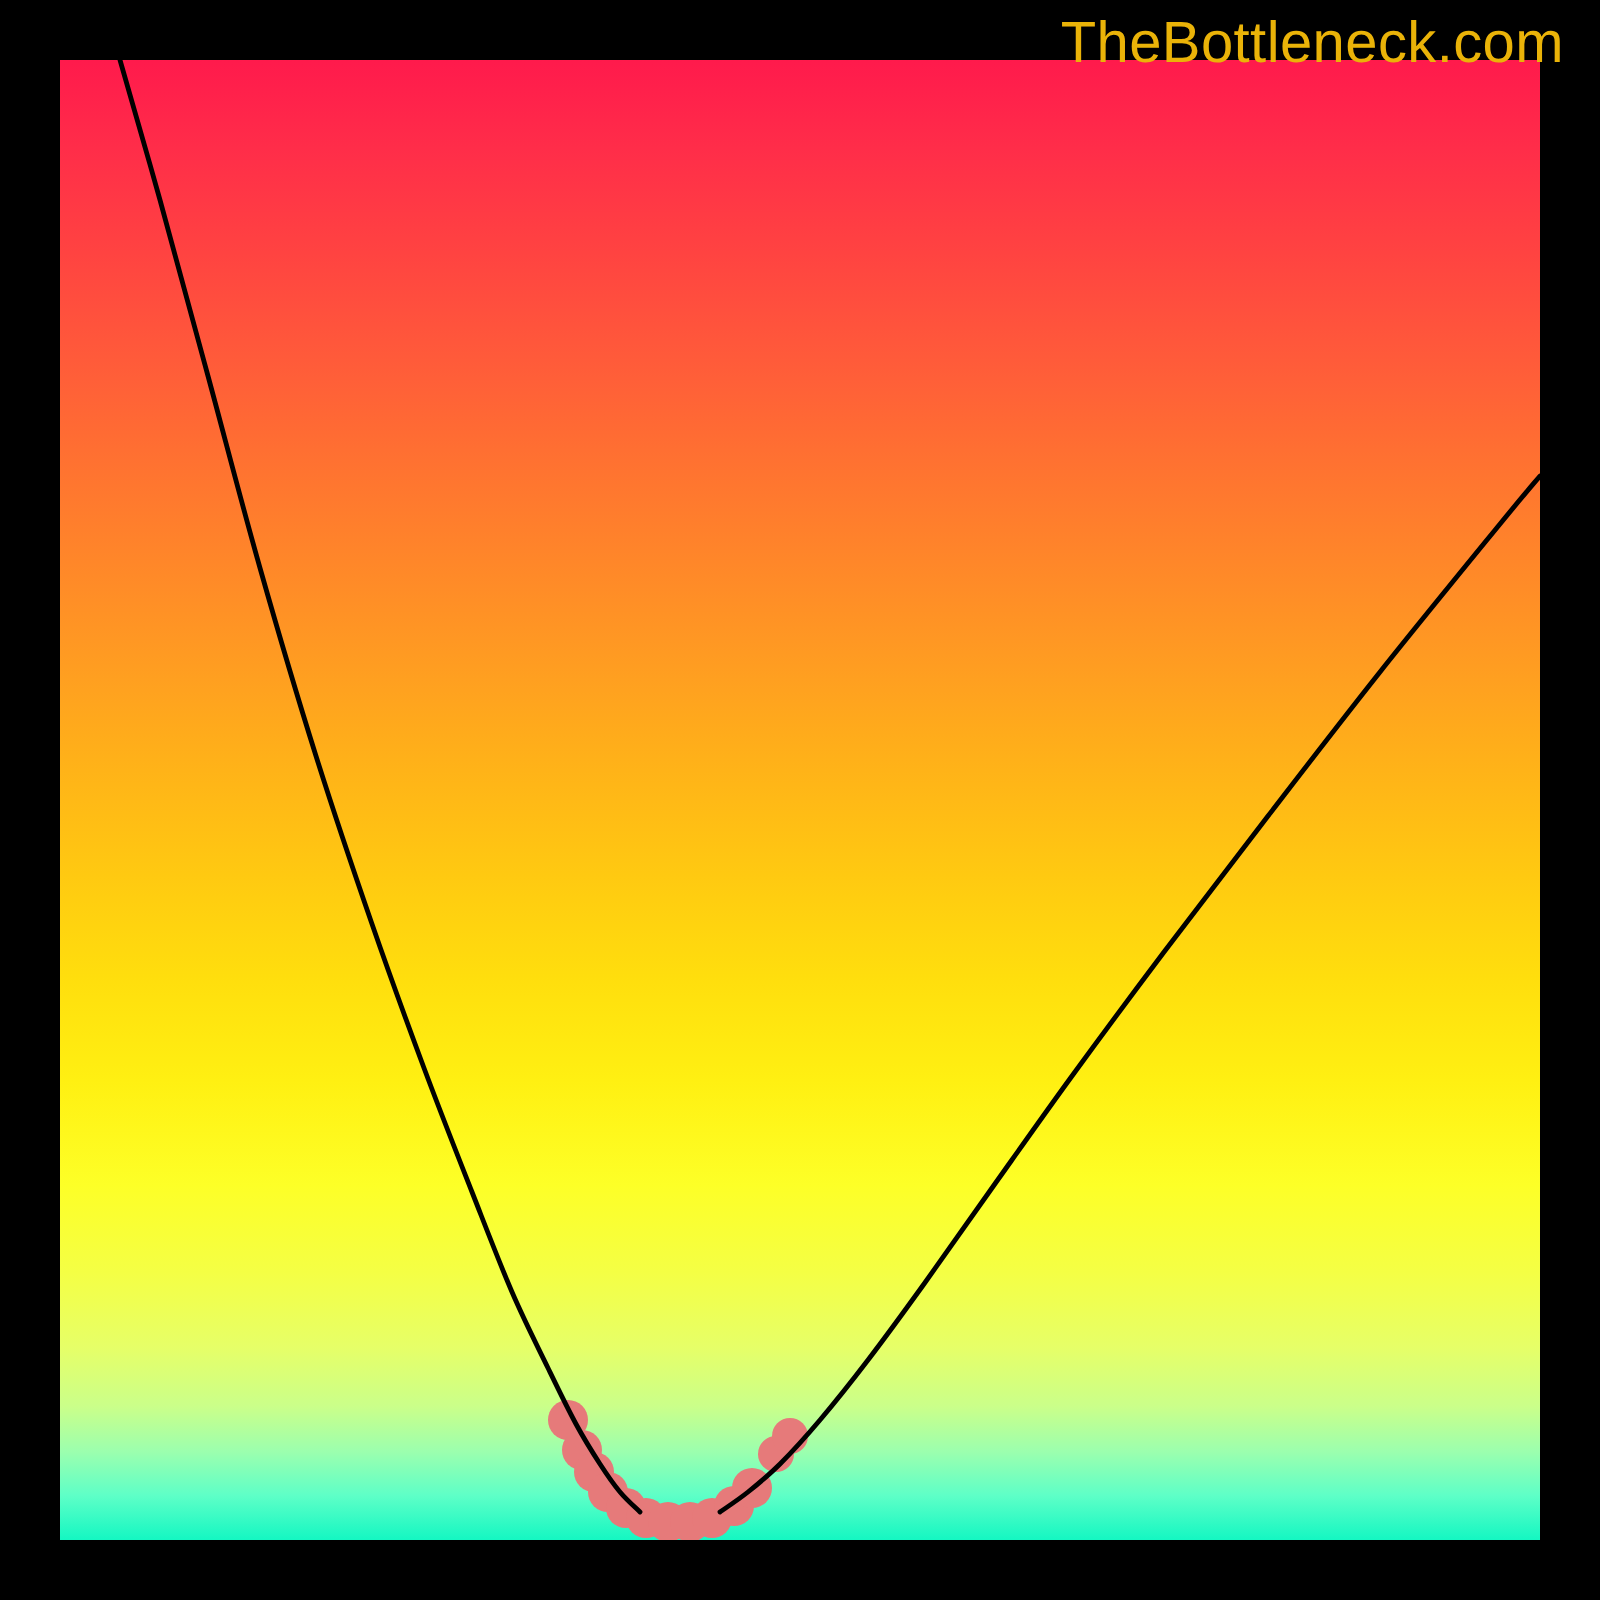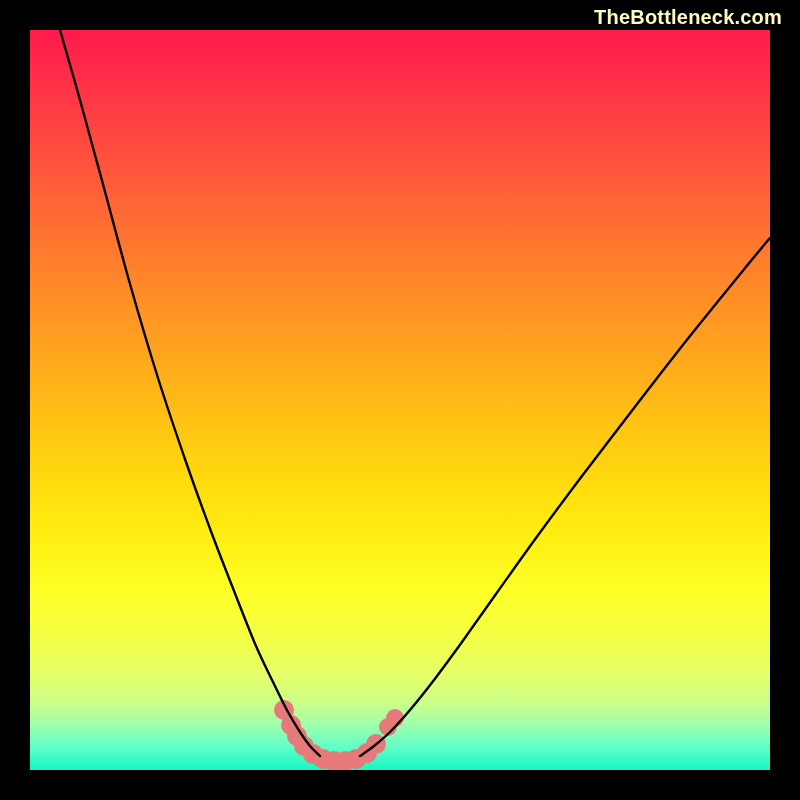--- a/index.html
+++ b/index.html
@@ -51,23 +51,23 @@
       #caff8a 91%,
       #9cffae 94%,
       #5effc7 97%,
       #14f7c2 100%
     );
   }
   .watermark {
     position: absolute;
     top: 6px;
     right: 18px;
-    color: #fef9c3;
-    font-size: 20px;
-    font-weight: 700;
+    color: #eab308;
+    font-size: 29px;
+    font-weight: 400;
     letter-spacing: 0.2px;
     user-select: none;
   }
   svg.curves {
     position: absolute;
     top: 0;
     left: 0;
     width: 740px;
     height: 740px;
     overflow: visible;

